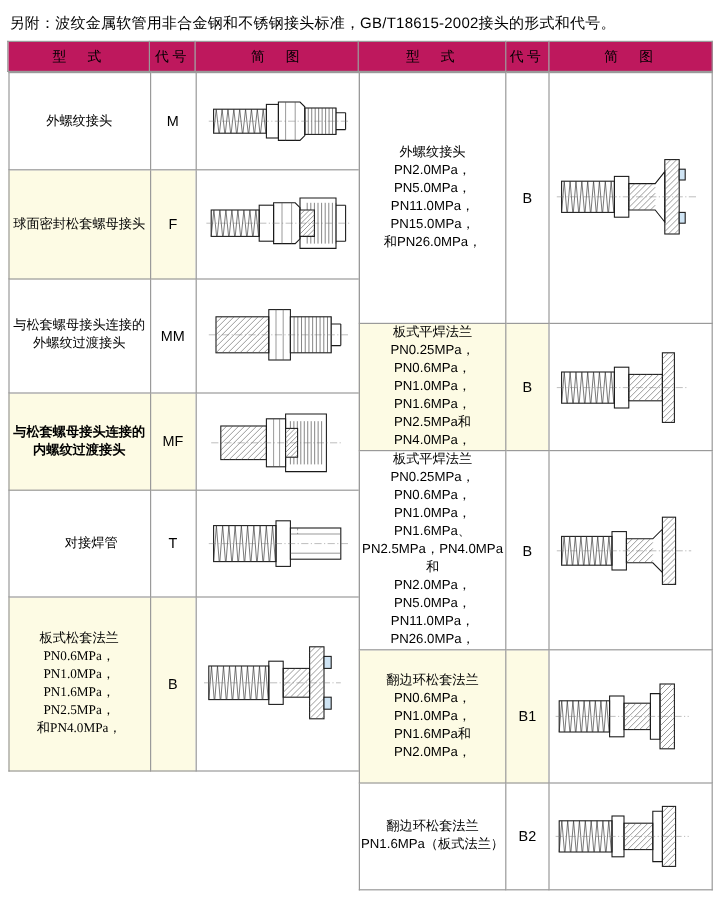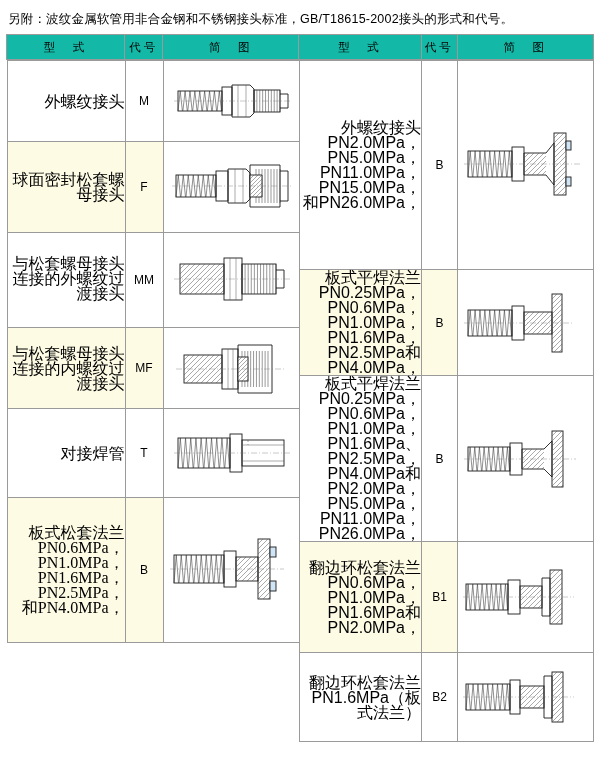--- a/index.html
+++ b/index.html
@@ -33,32 +33,32 @@
     border-collapse: collapse;
     width: 588px;
     table-layout: fixed;
   }
   table.main td, table.main th {
     border: 1px solid #9a9a9a;
     vertical-align: middle;
     padding: 0;
   }
   .hdr {
-    background: #14b8a6;
+    background: #be185d;
     text-align: center;
     font-size: 11.5px;
     height: 24px;
     font-weight: normal;
     letter-spacing: 3px;
   }
   .cell-text {
-    font-size: 16px;
+    font-size: 11px;
     line-height: 15px;
     padding: 4px 5px;
-    text-align: right;
+    text-align: center;
   }
   .code {
     text-align: center;
     font-size: 12px;
   }
   .yellow { background: #fdfbe4; }
   .white  { background: #ffffff; }
   .fig {
     text-align: center;
     padding: 0;
@@ -224,21 +224,21 @@
                       <line x1="108.9090909090909" y1="26" x2="108.9090909090909" y2="56" stroke="#333" stroke-width="0.5"></line>
                       <line x1="112" y1="26" x2="112" y2="56" stroke="#333" stroke-width="0.5"></line>
                       <line x1="112" y1="32" x2="120" y2="32" stroke="#1a1a1a"></line>
                       <line x1="112" y1="50" x2="120" y2="50" stroke="#1a1a1a"></line>
                       <line x1="120" y1="32" x2="120" y2="50" stroke="#1a1a1a"></line>
                       <line x1="10" y1="41" x2="126" y2="41" stroke="#777" stroke-width="0.4" stroke-dasharray="6 2 1 2"></line>
                     </svg>
                   </td>
                 </tr>
                 <tr>
-                  <td class="cell-text yellow" style="height: 80px; white-space: pre-line;">与松套螺母接头连接的内螺纹过渡接头</td>
+                  <td class="cell-text yellow" style="height: 80px; white-space: pre-line; font-weight: bold;">与松套螺母接头连接的内螺纹过渡接头</td>
                   <td class="code yellow">MF</td>
                   <td class="fig white">
                     <svg width="134" height="74" viewBox="0 0 134 74" fill="none" stroke="#1a1a1a" stroke-width="0.9" stroke-linejoin="miter">
                       <rect x="20" y="24" width="38" height="28" stroke="#1a1a1a"></rect>
                       <g>
                         <line x1="20" y1="29" x2="25" y2="24" stroke="#555" stroke-width="0.5"></line>
                         <line x1="20" y1="34" x2="30" y2="24" stroke="#555" stroke-width="0.5"></line>
                         <line x1="20" y1="39" x2="35" y2="24" stroke="#555" stroke-width="0.5"></line>
                         <line x1="20" y1="44" x2="40" y2="24" stroke="#555" stroke-width="0.5"></line>
                         <line x1="20" y1="49" x2="45" y2="24" stroke="#555" stroke-width="0.5"></line>

